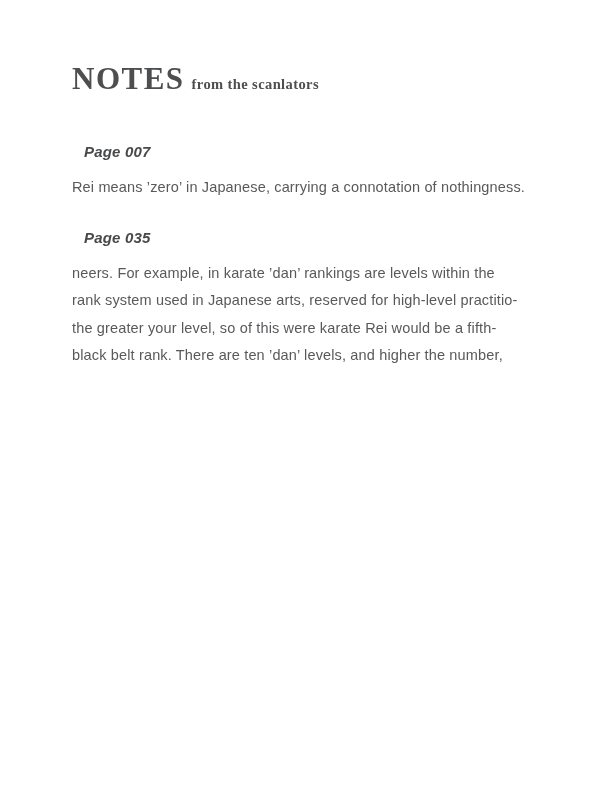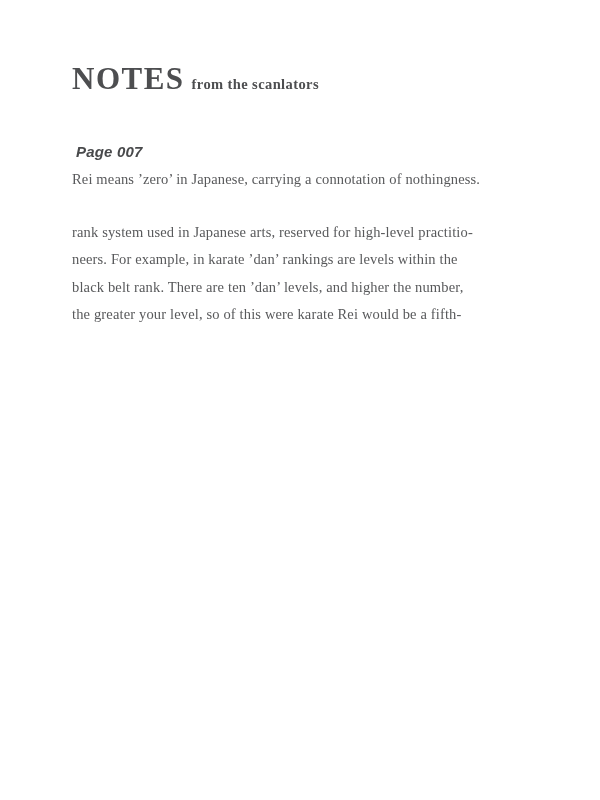--- a/index.html
+++ b/index.html
@@ -38,36 +38,35 @@
     color: #4d4e50;
     margin-left: 7px;
   }
   .notes {
     margin-top: 44px;
   }
   .note + .note {
     margin-top: 25px;
   }
   .note-heading {
-    margin: 4px;
+    margin: 12px;
     font-family: "Liberation Sans", sans-serif;
     font-weight: 700;
     font-style: italic;
     font-size: 15px;
     line-height: 21px;
     letter-spacing: 0.2px;
     color: #48494b;
   }
   .note-body {
     margin: 2px 0 0 0;
     font-size: 14.5px;
     line-height: 27.5px;
     letter-spacing: 0.15px;
     color: #58595b;
-    font-family: Liberation Serif, serif;
   }
   .note-body .line {
     display: block;
     white-space: nowrap;
   }
 </style>
 </head>
 <body>
 
 <div class="page">
@@ -80,23 +79,24 @@
     <section class="notes">
 
       <article class="note">
         <h2 class="note-heading">Page 007</h2>
         <p class="note-body">
           <span class="line">Rei means ’zero’ in Japanese, carrying a connotation of nothingness.</span>
         </p>
       </article>
 
       <article class="note">
+        <h2 class="note-heading">Page 035</h2>
         <p class="note-body">
+          <span class="line">neers. For example, in karate ’dan’ rankings are levels within the</span>
           <span class="line">rank system used in Japanese arts, reserved for high-level practitio-</span>
-          <span class="line">neers. For example, in karate ’dan’ rankings are levels within the</span>
+          <span class="line">the greater your level, so of this were karate Rei would be a fifth-</span>
           <span class="line">black belt rank. There are ten ’dan’ levels, and higher the number,</span>
-          <span class="line">the greater your level, so of this were karate Rei would be a fifth-</span>
         </p>
       </article>
 
     </section>
   </div>
 </div>
 
 </body></html>

